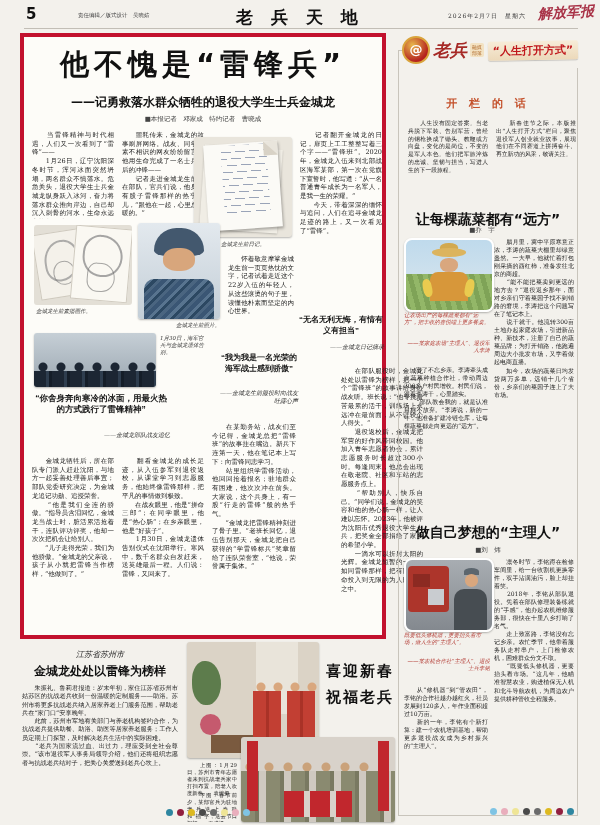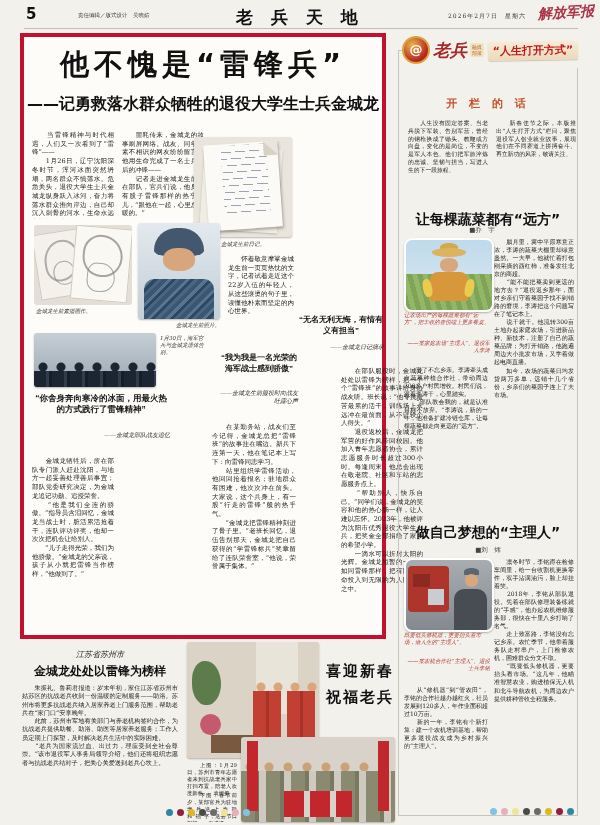--- a/index.html
+++ b/index.html
@@ -26,26 +26,29 @@
 <div class="abs hl" style="left:26px;top:5px;font-size:15px;">5</div>
 <div class="abs" style="left:78px;top:12px;font-size:5.5px;color:#444;font-family:'DejaVu Sans',sans-serif;">责任编辑／版式设计　吴晓婧</div>
 <div class="abs hl" style="left:200px;top:6px;width:200px;font-size:17px;letter-spacing:6px;">老 兵 天 地</div>
 <div class="abs" style="left:448px;top:12px;font-size:6px;letter-spacing:1px;color:#333;">2026年2月7日　星期六</div>
 <div class="abs" style="left:538px;top:4px;width:58px;font-size:14px;font-weight:bold;font-style:italic;color:#a93448;transform:rotate(-3deg);">解放军报</div>
 <div class="abs" style="left:24px;top:28px;width:554px;height:1px;background:#c2beb6;"></div>
 
 <div class="redbox">
 
   <div class="abs hl" style="left:0;top:8px;width:100%;font-size:29px;letter-spacing:5px;">他不愧是“雷锋兵”</div>
-  <div class="abs hl" style="left:0;top:57px;width:100%;font-size:16px;">——记勇救落水群众牺牲的退役大学生士兵金城龙</div>
+  <div class="abs hl" style="left:0;top:57px;width:100%;font-size:12px;">——记勇救落水群众牺牲的退役大学生士兵金城龙</div>
+  <div class="abs" style="left:0;top:78px;width:100%;text-align:center;font-size:6.5px;color:#444;font-family:'DejaVu Sans',sans-serif;">■本报记者　邓家成　特约记者　曹晓成</div>
 
   <div class="abs t" style="left:8px;top:94px;width:82px;height:88px;font-size:6.5px;">　　当雷锋精神与时代相遇，人们又一次看到了“雷锋”——
 　　1月26日，辽宁沈阳深冬时节，浑河冰面突然坍塌，两名群众不慎落水。危急关头，退役大学生士兵金城龙纵身跃入冰河，奋力将落水群众推向岸边，自己却沉入刺骨的河水，生命永远定格在24岁。</div>
   <div class="abs t" style="left:98px;top:94px;width:82px;height:88px;font-size:6.5px;">　　噩耗传来，金城龙的故事刷屏网络。战友、同学和素不相识的网友纷纷留言：他用生命完成了一名士兵最后的冲锋——
 　　记者走进金城龙生前所在部队，官兵们说，他身上有股子雷锋那样的热乎劲儿，“跟他在一起，心里总是暖的。”</div>
+  <div class="abs t" style="left:276px;top:94px;width:82px;height:176px;font-size:6.5px;">　　记者翻开金城龙的日记，扉页上工工整整写着三个字——“雷锋班”。2020年，金城龙入伍来到北部战区海军某部，第一次在党旗下宣誓时，他写道：“从一名普通青年成长为一名军人，是我一生的荣耀。”
+　　今天，带着深深的缅怀与追问，人们在追寻金城龙足迹的路上，又一次看见了“雷锋”。</div>
 
   <div class="ph" style="left:170px;top:100px;width:98px;height:100px;background:#e9e5dc;">
     <div style="position:absolute;left:8%;top:10%;width:80%;height:84%;background:#f0ede5;transform:rotate(4deg);box-shadow:0 1px 2px rgba(0,0,0,.2);"></div>
     <div style="position:absolute;left:12%;top:6%;width:76%;height:86%;background:#fbfaf6;transform:rotate(-4deg);box-shadow:1px 2px 3px rgba(0,0,0,.3);
                 background-image:repeating-linear-gradient(180deg,transparent 0 6px,#9aa4b8 6px 6.7px);background-size:62% 80%;background-repeat:no-repeat;background-position:60% 10%;">
       <div style="position:absolute;top:0;right:0;width:0;height:0;border-top:14px solid #e9e5dc;border-left:14px solid #d8d2c6;"></div>
     </div>
   </div>
   <div class="abs cap" style="left:170px;top:204px;width:98px;font-size:5.5px;text-align:center;">金城龙生前日记。</div>
 
@@ -93,20 +96,23 @@
   <div class="abs t" style="left:188px;top:386px;width:84px;height:206px;font-size:6.5px;">　　在某勤务站，战友们至今记得，金城龙总把“雷锋班”的故事挂在嘴边。新兵下连第一天，他在笔记本上写下：向雷锋同志学习。
 　　站里组织学雷锋活动，他回回抢着报名；驻地群众有困难，他次次冲在前头。大家说，这个兵身上，有一股“行走的雷锋”般的热乎气。
 　　“金城龙把雷锋精神刻进了骨子里。”老班长回忆，退伍告别那天，金城龙把自己获得的“学雷锋标兵”奖章留给了连队荣誉室，“他说，荣誉属于集体。”</div>
 
   <div class="abs pq" style="left:8px;top:356px;width:138px;font-size:8.5px;">“你舍身奔向寒冷的冰面，用最火热的方式践行了雷锋精神”</div>
   <div class="abs pqa" style="left:8px;top:394px;width:138px;font-size:6px;">——金城龙部队战友追忆</div>
 
   <div class="abs t" style="left:8px;top:420px;width:82px;height:172px;font-size:6.5px;">　　金城龙牺牲后，所在部队专门派人赶赴沈阳，与地方一起妥善处理善后事宜；部队党委研究决定，为金城龙追记功勋、追授荣誉。
 　　“他是我们全连的骄傲。”指导员含泪回忆，金城龙当战士时，脏活累活抢着干，连队评功评奖，他却一次次把机会让给别人。
 　　“儿子走得光荣，我们为他骄傲。”金城龙的父亲说，孩子从小就把雷锋当作榜样，“他做到了。”</div>
+  <div class="abs t" style="left:98px;top:420px;width:82px;height:172px;font-size:6.5px;">　　翻看金城龙的成长足迹，从入伍参军到退役返校，从课堂学习到志愿服务，他始终像雷锋那样，把平凡的事情做到极致。
+　　在战友眼里，他是“拼命三郎”；在同学眼里，他是“热心肠”；在乡亲眼里，他是“好孩子”。
+　　1月30日，金城龙遗体告别仪式在沈阳举行。寒风中，数千名群众自发赶来，送英雄最后一程。人们说：雷锋，又回来了。</div>
 </div>
 
 <div class="abs cap" style="left:20px;top:650px;width:160px;text-align:center;font-size:8px;color:#222;">江苏省苏州市</div>
 <div class="abs hl" style="left:20px;top:663px;width:160px;font-size:12px;">金城龙处处以雷锋为榜样</div>
 <div class="abs t" style="left:22px;top:684px;width:156px;height:114px;font-size:6.2px;">　　朱振礼、鲁莉君报道：岁末年初，家住江苏省苏州市姑苏区的抗战老兵收到一份温暖的定制服务——助浴。苏州市将更多抗战老兵纳入居家养老上门服务范围，帮助老兵在“家门口”安享晚年。
 　　此前，苏州市军地有关部门与养老机构签约合作，为抗战老兵提供助餐、助浴、助医等居家养老服务；工作人员定期上门探望，及时解决老兵生活中的实际困难。
 　　“老兵为国家流过血、出过力，理应受到全社会尊崇。”该市退役军人事务局领导介绍，他们还将组织志愿者与抗战老兵结对子，把关心关爱送到老兵心坎上。</div>
 
 <div class="ph" style="left:187px;top:642px;width:132px;height:116px;background:#dbd3c6;">
   <div style="position:absolute;left:52%;top:0;width:32%;height:62%;background:#e9e4da;"></div>

